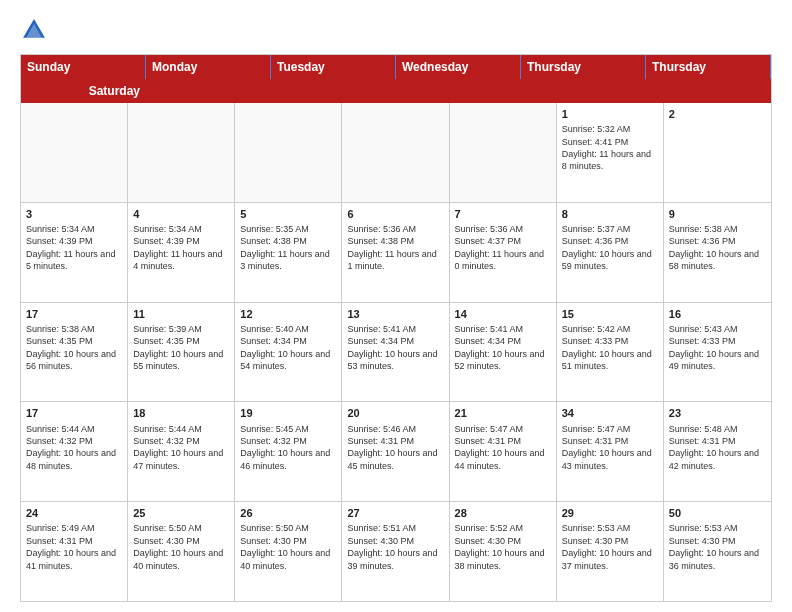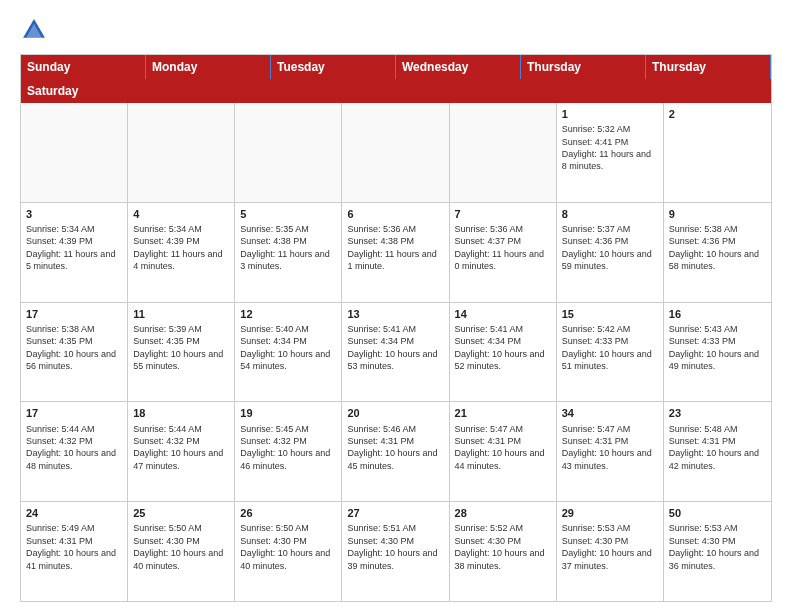--- a/index.html
+++ b/index.html
@@ -62,21 +62,21 @@
       grid-template-columns: repeat(6, 1fr);
       background: #b91c1c;
     }
     .cal-header-cell {
       color: #fff;
       font-size: 12px;
       font-weight: bold;
       padding: 5px 6px;
       border-right: 1px solid #4a7fd4;
     }
-    .cal-header-cell:last-child { border-right: none; }
+    .cal-header-cell:last-child { border-right: none; text-align: right; }
     .cal-body {
       flex: 1;
       display: flex;
       flex-direction: column;
     }
     .cal-row {
       display: grid;
       grid-template-columns: repeat(7, 1fr);
       flex: 1;
       border-top: 1px solid #ccc;

